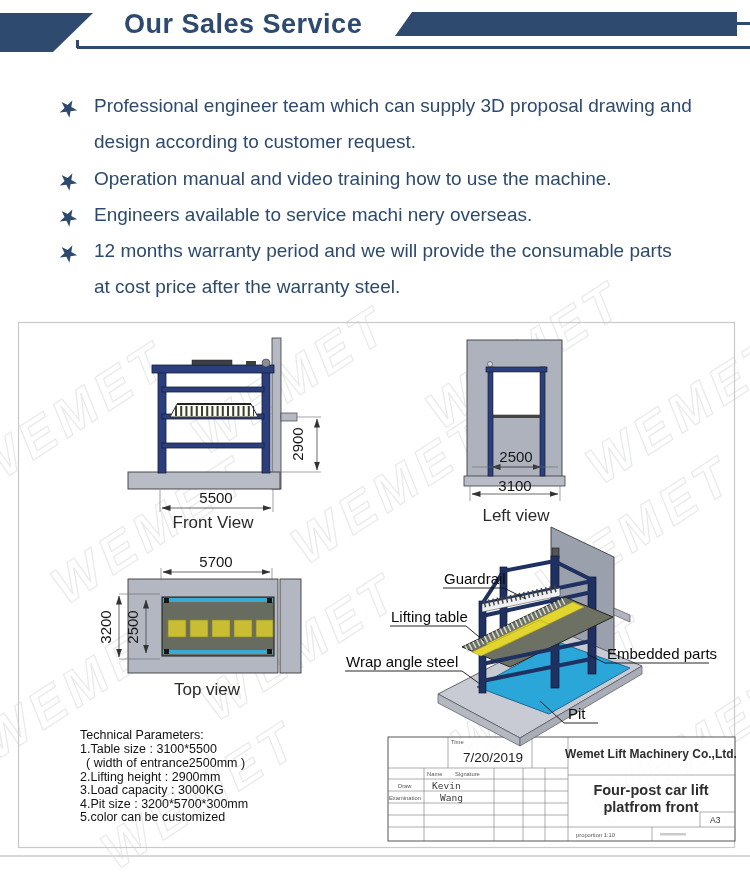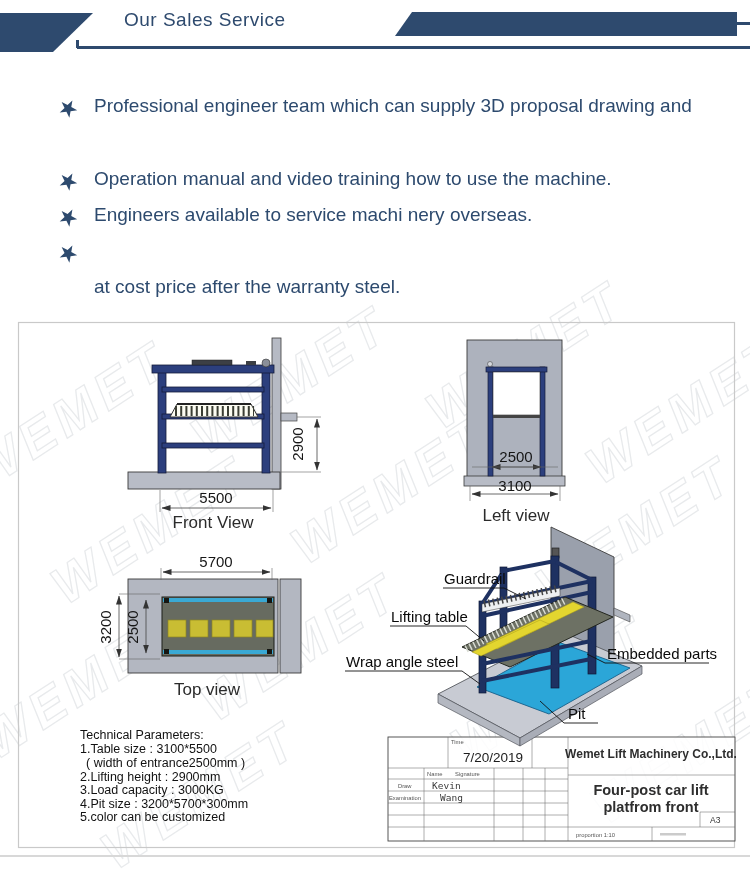--- a/index.html
+++ b/index.html
@@ -1,21 +1,21 @@
 <!DOCTYPE html>
 <html><head>
 <meta charset="utf-8">
 <style>
   html,body{margin:0;padding:0;}
   body{width:750px;height:875px;position:relative;background:#ffffff;overflow:hidden;
        font-family:"Liberation Sans",sans-serif;}
   
   .hdr-left{position:absolute;left:0;top:13px;width:93px;height:39px;background:#2e4a6e;
             clip-path:polygon(0 0,100% 0,57% 100%,0 100%);}
-  .hdr-title{position:absolute;left:124px;top:9px;font-size:19px;font-weight:400;
+  .hdr-title{position:absolute;left:124px;top:9px;font-size:27px;font-weight:700;
              color:#2e4a6e;letter-spacing:.5px;white-space:nowrap;}
   .hdr-bar{position:absolute;left:395px;top:12px;width:342px;height:24px;background:#2e4a6e;
            clip-path:polygon(17px 0,100% 0,100% 100%,0 100%);}
   .hdr-bar-tail{position:absolute;left:735px;top:22px;width:15px;height:3px;background:#2e4a6e;}
   .hdr-rule{position:absolute;left:77px;top:46px;width:673px;height:3px;background:#2e4a6e;}
   .hdr-rule-tick{position:absolute;left:76px;top:40px;width:3px;height:8px;background:#2e4a6e;}
   
   .svc-item{position:absolute;left:58px;width:648px;color:#2d4a6e;font-size:19px;
             line-height:36px;}
   .svc-item .star{position:absolute;left:0;top:2px;font-size:23px;color:#2d4a6e;
@@ -42,33 +42,33 @@
 <div class="hdr-left"></div>
 <div class="hdr-title">Our Sales Service</div>
 <div class="hdr-bar"></div>
 <div class="hdr-bar-tail"></div>
 <div class="hdr-rule"></div>
 <div class="hdr-rule-tick"></div>
 
 <div class="svc-item" style="top:88px">
   <span class="star">★</span>
   <span class="txt"><span>Professional engineer team which can supply 3D proposal drawing and</span><br>
-  </span>
+  <span>design according to customer request.</span></span>
 </div>
 <div class="svc-item" style="top:161px">
   <span class="star">★</span>
   <span class="txt"><span>Operation manual and video training how to use the machine.</span></span>
 </div>
 <div class="svc-item" style="top:197px">
   <span class="star">★</span>
   <span class="txt"><span>Engineers available to service machi nery overseas.</span></span>
 </div>
 <div class="svc-item" style="top:233px">
   <span class="star">★</span>
-  <span class="txt"><br>
+  <span class="txt"><span>12 months warranty period and we will provide the consumable parts</span><br>
   <span>at cost price after the warranty steel.</span></span>
 </div>
 
 <svg width="750" height="875" viewBox="0 0 750 875">
   <defs>
     <marker id="ae" markerWidth="10" markerHeight="8" refX="8.5" refY="3" orient="auto" markerUnits="userSpaceOnUse">
       <path d="M0,0 L9,3 L0,6 z" fill="#333"></path>
     </marker>
     <marker id="as" markerWidth="10" markerHeight="8" refX="0.5" refY="3" orient="auto" markerUnits="userSpaceOnUse">
       <path d="M9,0 L0,3 L9,6 z" fill="#333"></path>

